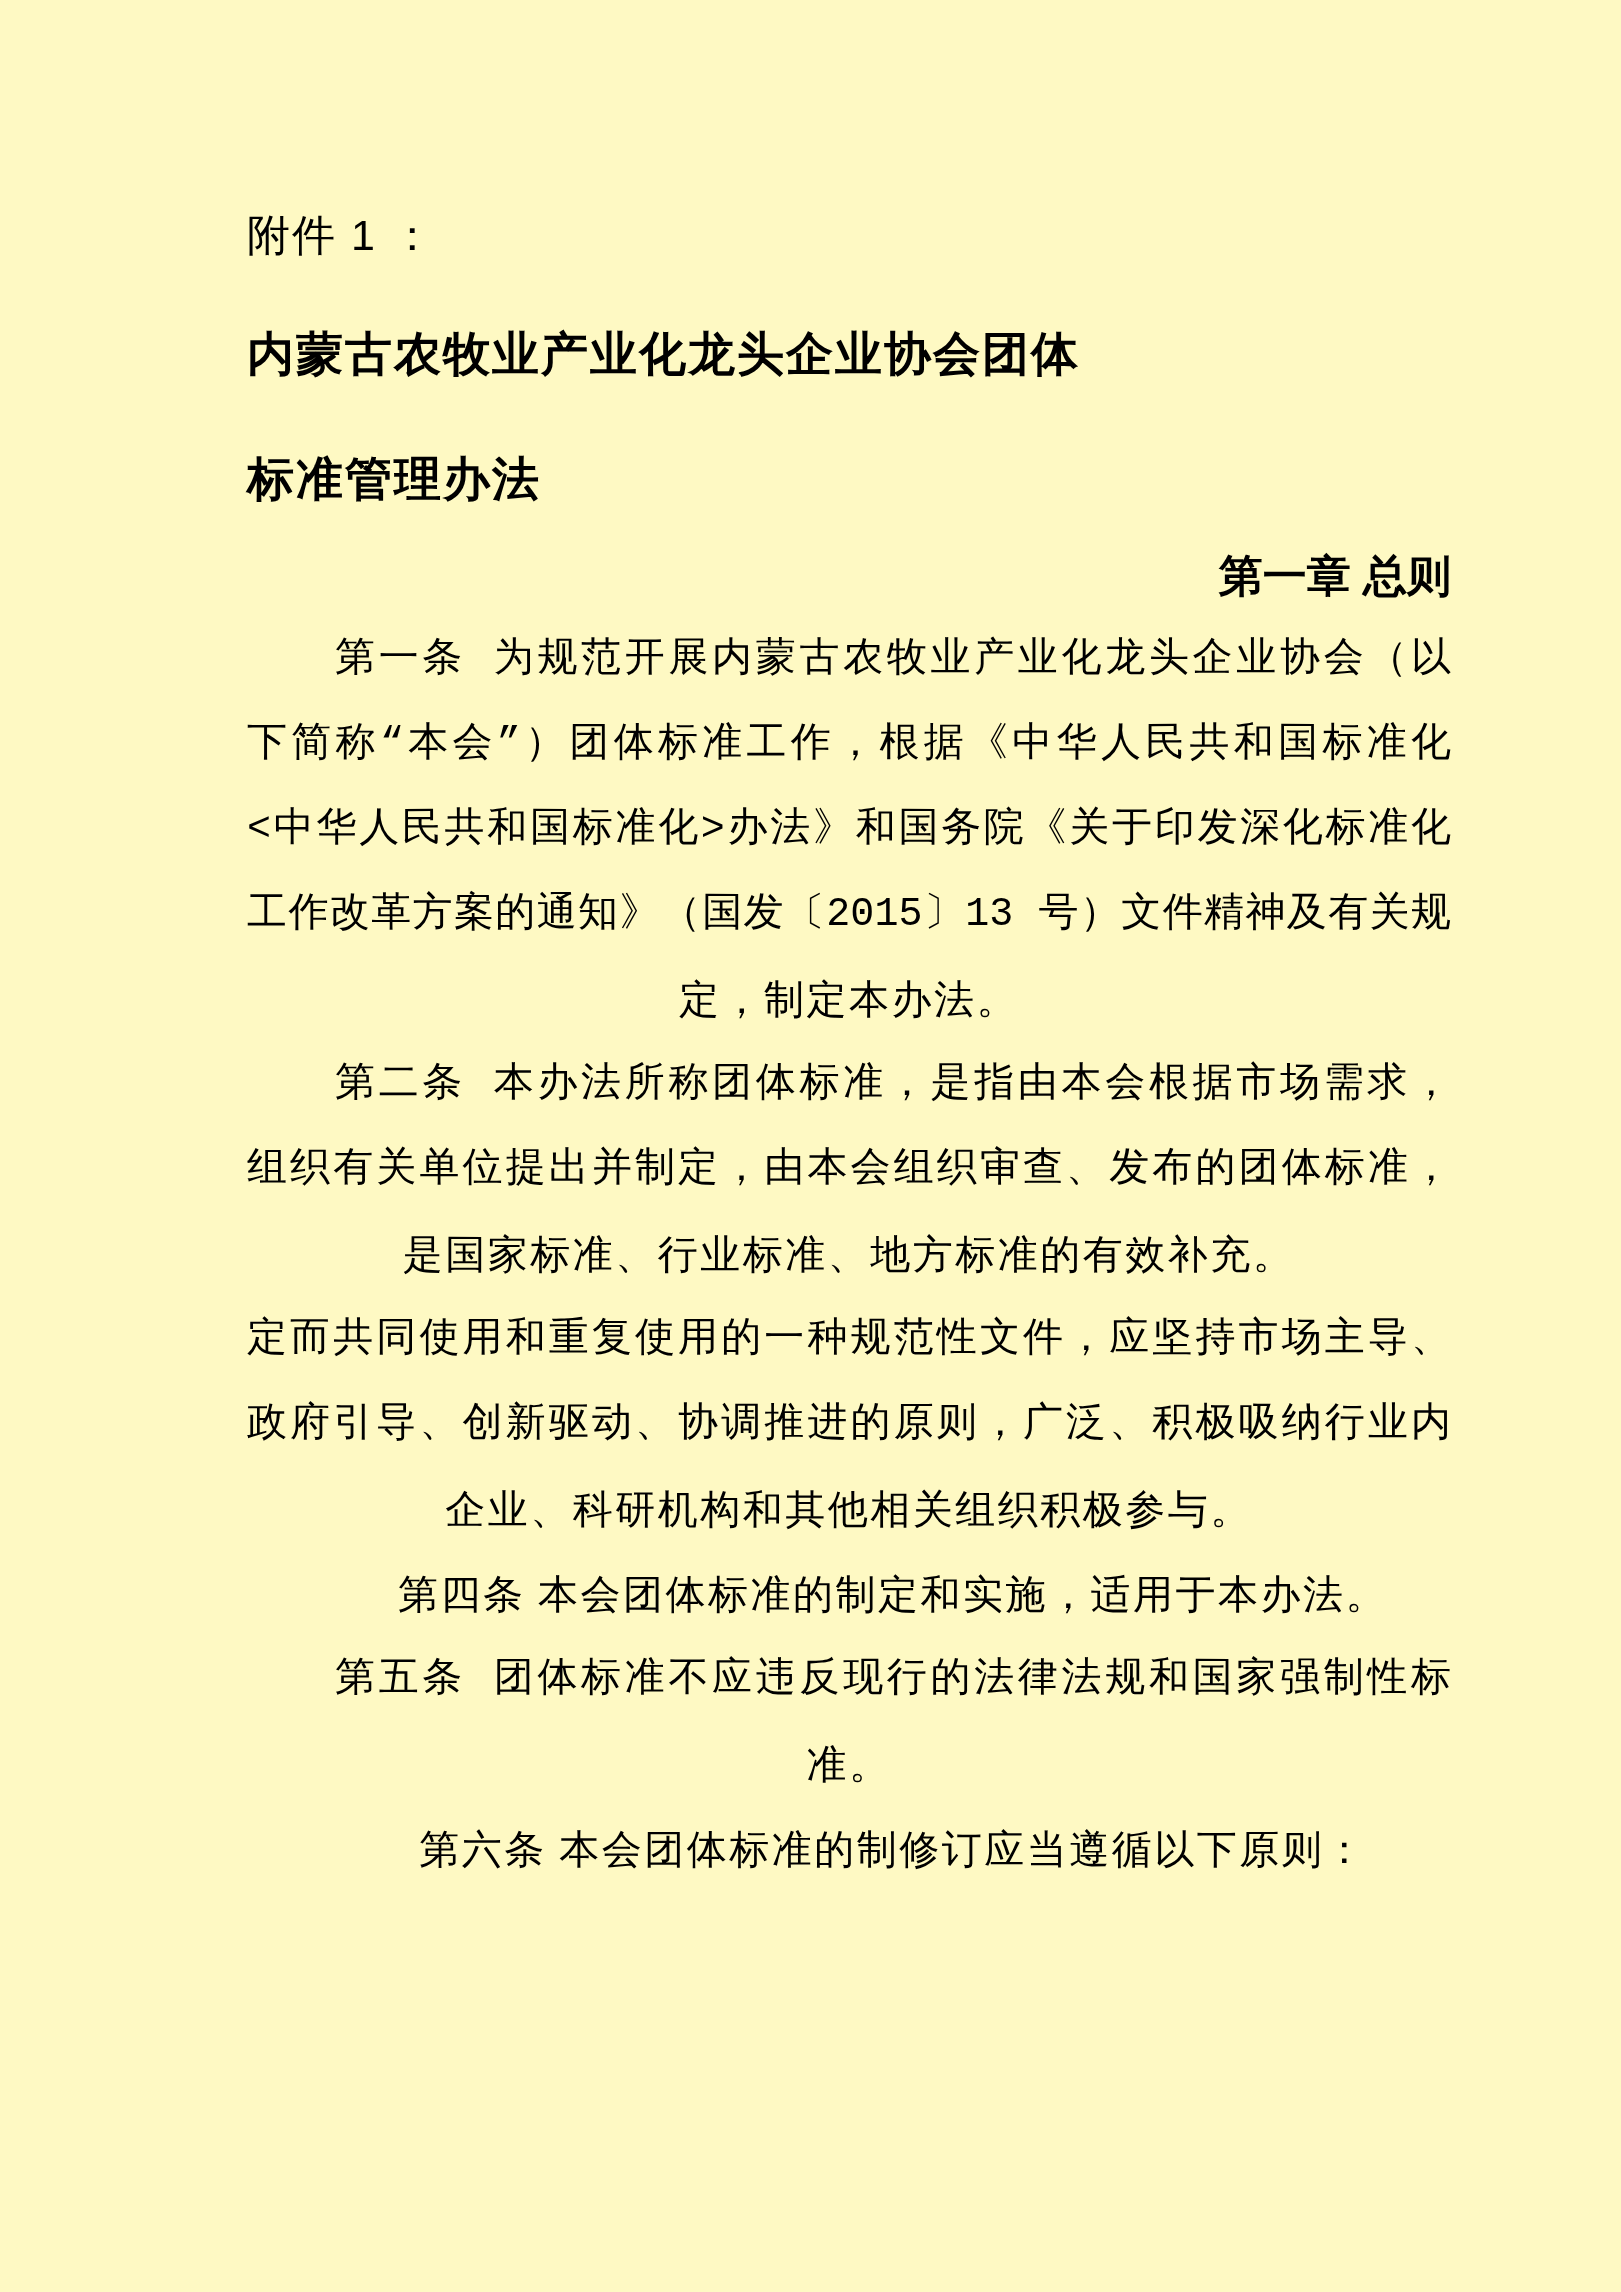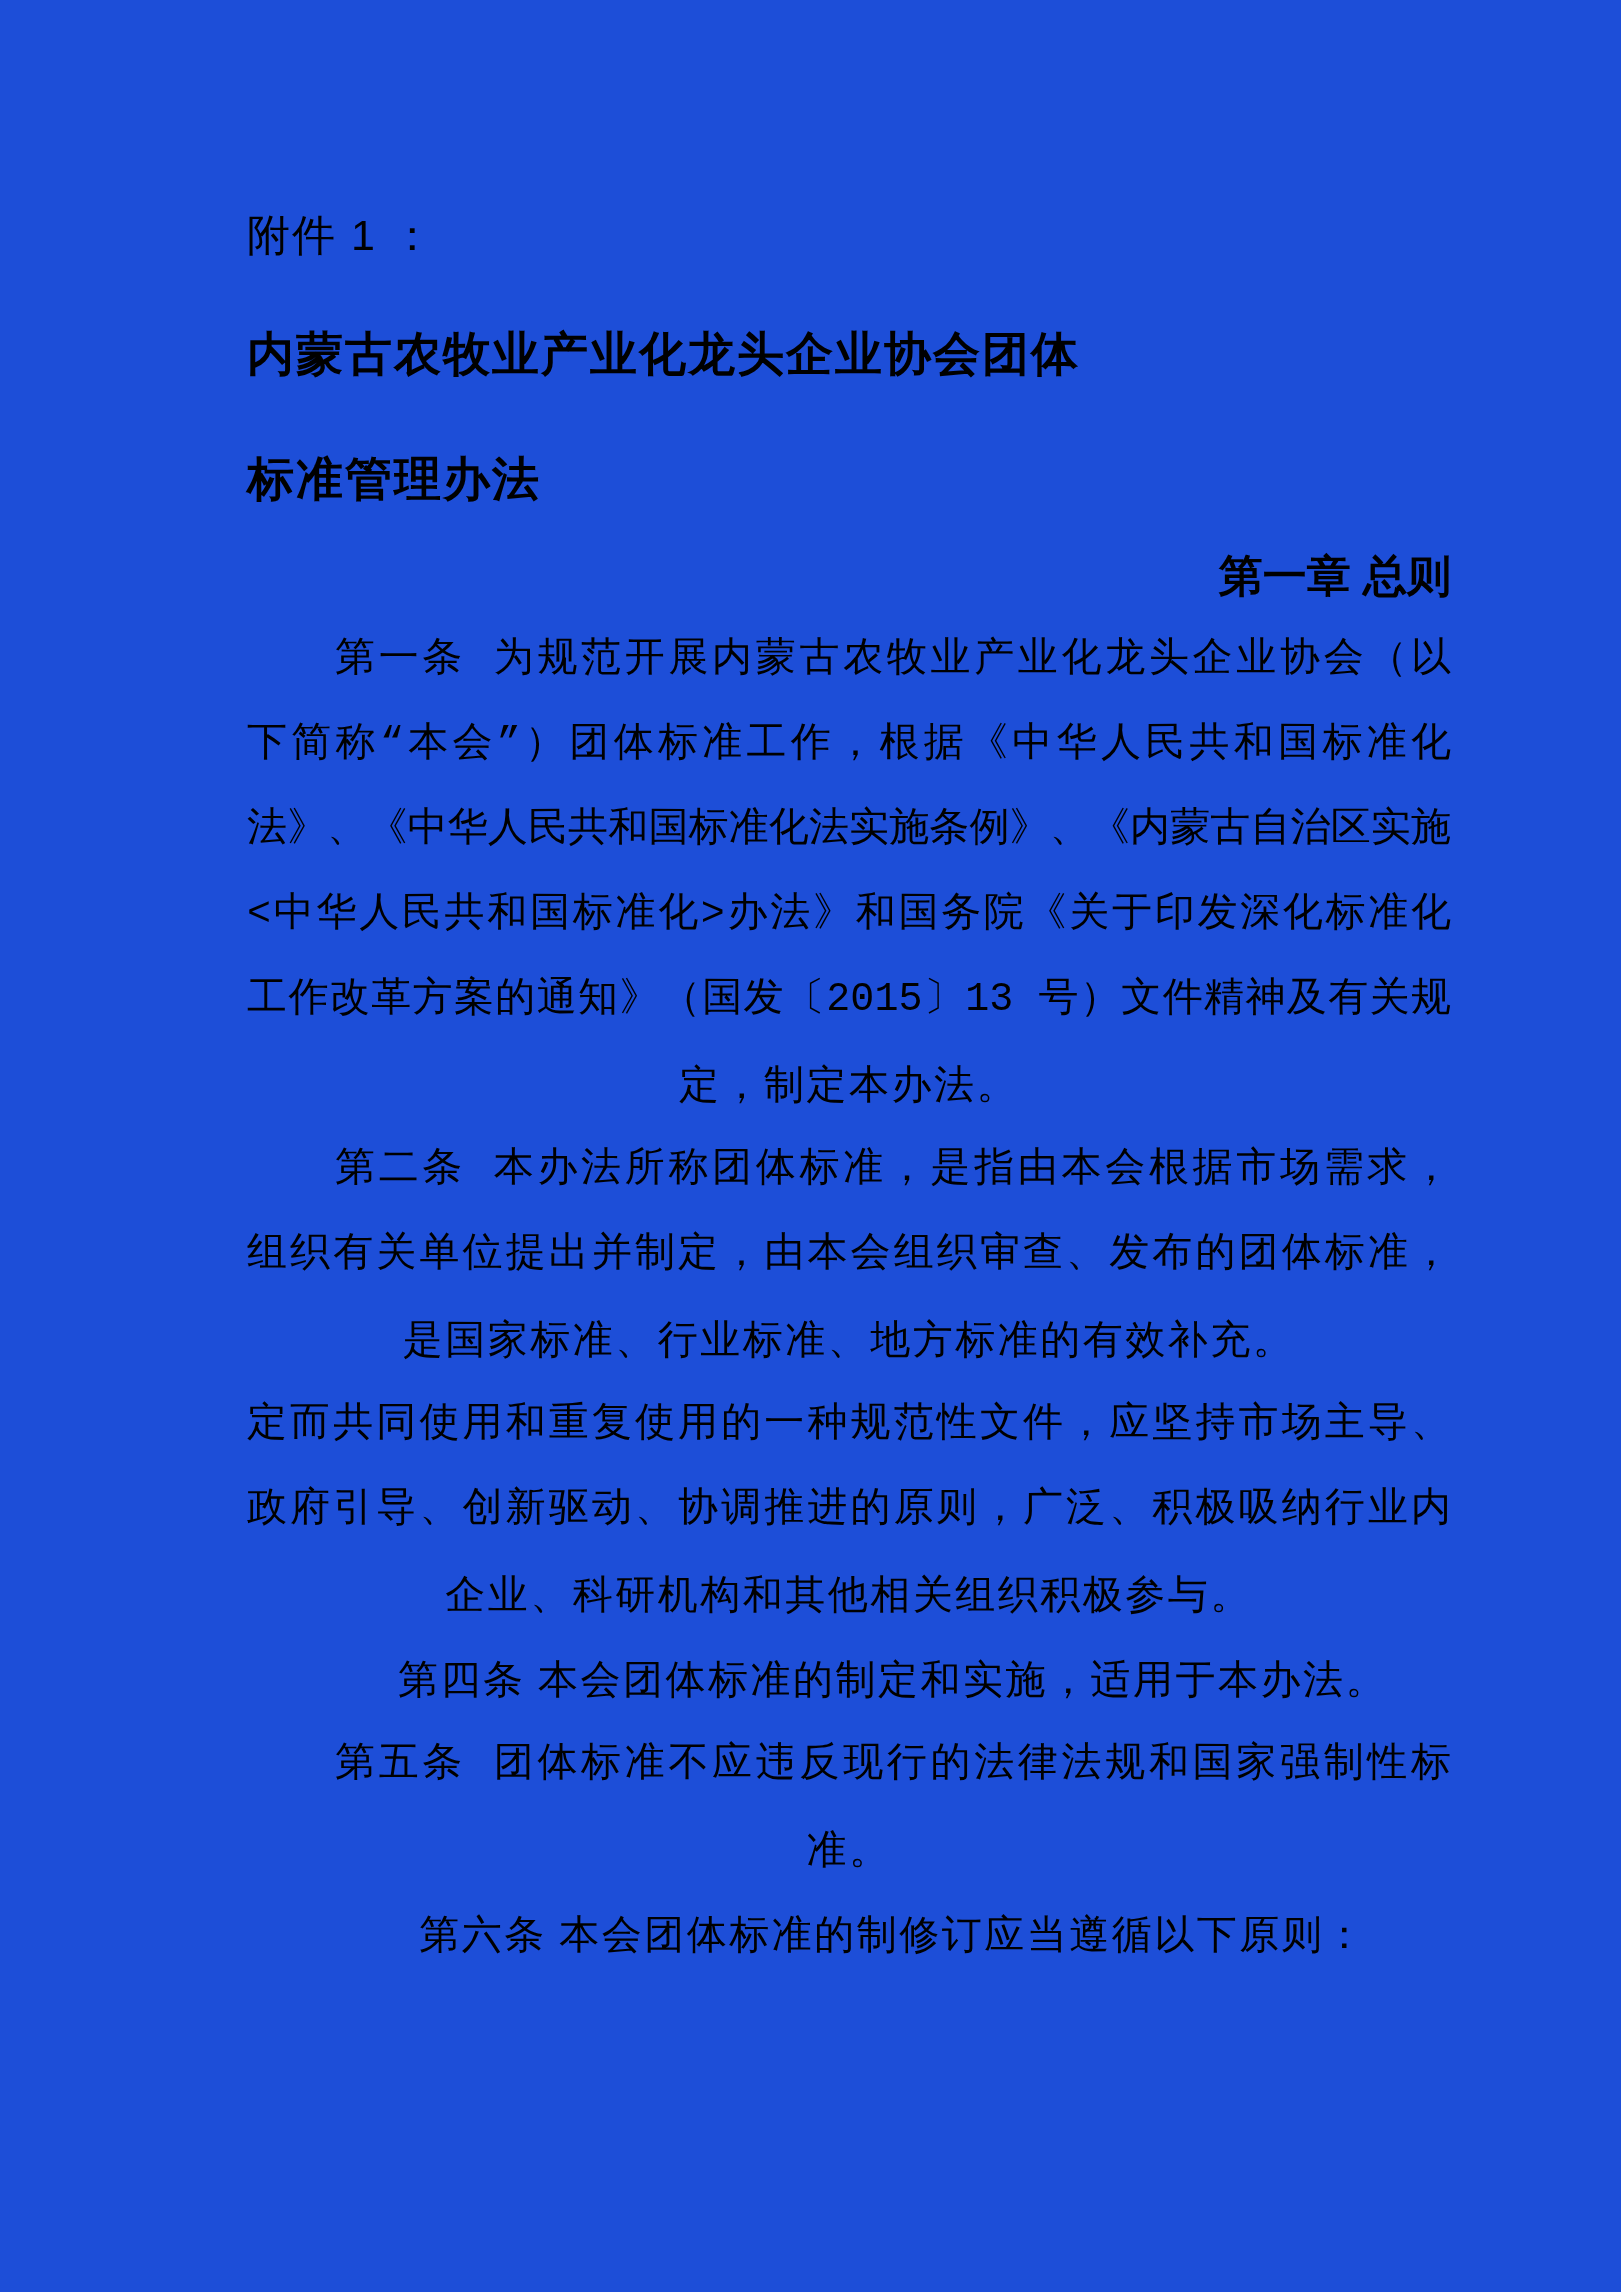--- a/index.html
+++ b/index.html
@@ -1,21 +1,21 @@
 <!DOCTYPE html>
 <html><head>
 <meta charset="utf-8">
 <style>
   * { margin: 0; padding: 0; box-sizing: border-box; }
   html, body { background: #ffffff; }
   .page {
     position: relative;
     width: 1621px;
     height: 2293px;
-    background: #1d4ed8;
+    background: #fef9c3;
     color: #000000;
     overflow: hidden;
     font-family: "Liberation Serif", "DejaVu Serif", serif;
   }
   .attachment-label {
     position: absolute;
     left: 247px;
     top: 210px;
     font-size: 43px;
     line-height: 51px;
@@ -89,21 +89,20 @@
   <div class="doc-title">
     <div class="title-line">内蒙古农牧业产业化龙头企业协会团体</div>
     <div class="title-line">标准管理办法</div>
   </div>
 
   <div class="chapter-heading">第一章 总则</div>
 
   <div class="doc-body">
     <div class="ln ind j">第一条 为规范开展内蒙古农牧业产业化龙头企业协会（以</div>
     <div class="ln j">下简称“本会”）团体标准工作，根据《中华人民共和国标准化</div>
-    <div class="ln j">法》、《中华人民共和国标准化法实施条例》、《内蒙古自治区实施</div>
     <div class="ln j">&lt;中华人民共和国标准化&gt;办法》和国务院《关于印发深化标准化</div>
     <div class="ln j">工作改革方案的通知》（国发〔2015〕13 号）文件精神及有关规</div>
     <div class="ln">定，制定本办法。</div>
     <div class="ln ind j">第二条 本办法所称团体标准，是指由本会根据市场需求，</div>
     <div class="ln j">组织有关单位提出并制定，由本会组织审查、发布的团体标准，</div>
     <div class="ln">是国家标准、行业标准、地方标准的有效补充。</div>
     <div class="ln j">定而共同使用和重复使用的一种规范性文件，应坚持市场主导、</div>
     <div class="ln j">政府引导、创新驱动、协调推进的原则，广泛、积极吸纳行业内</div>
     <div class="ln">企业、科研机构和其他相关组织积极参与。</div>
     <div class="ln ind">第四条 本会团体标准的制定和实施，适用于本办法。</div>

